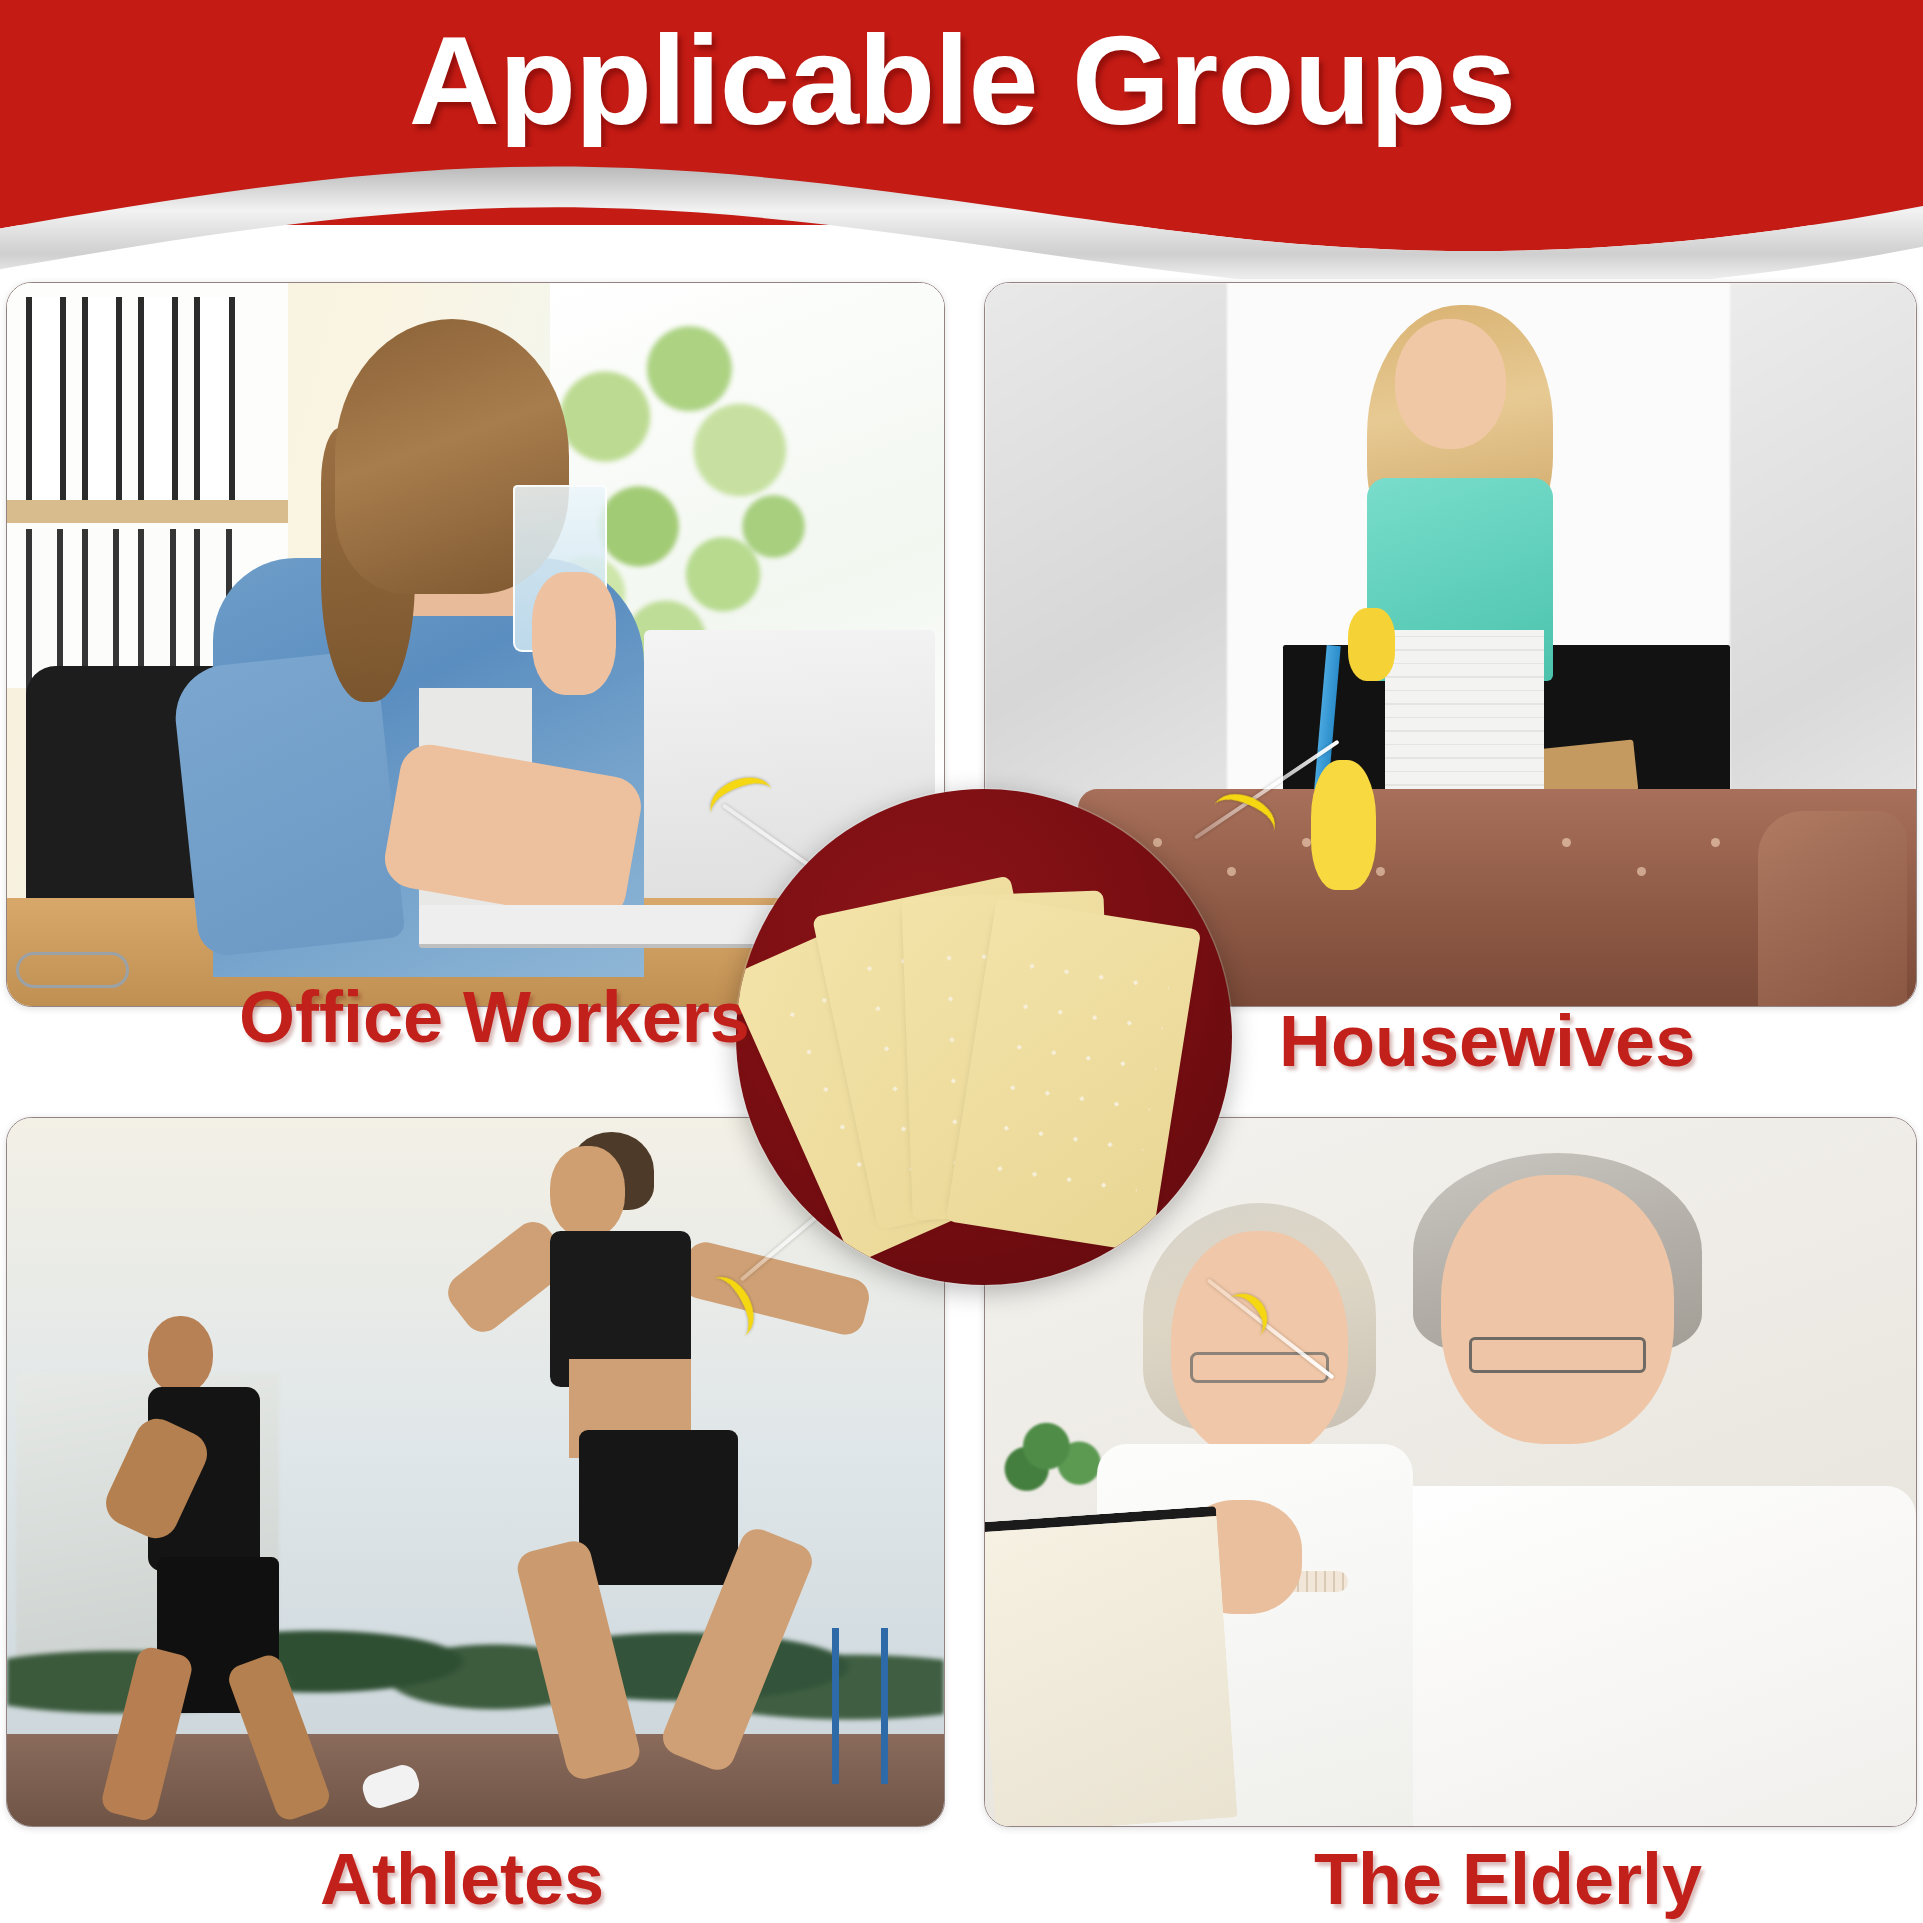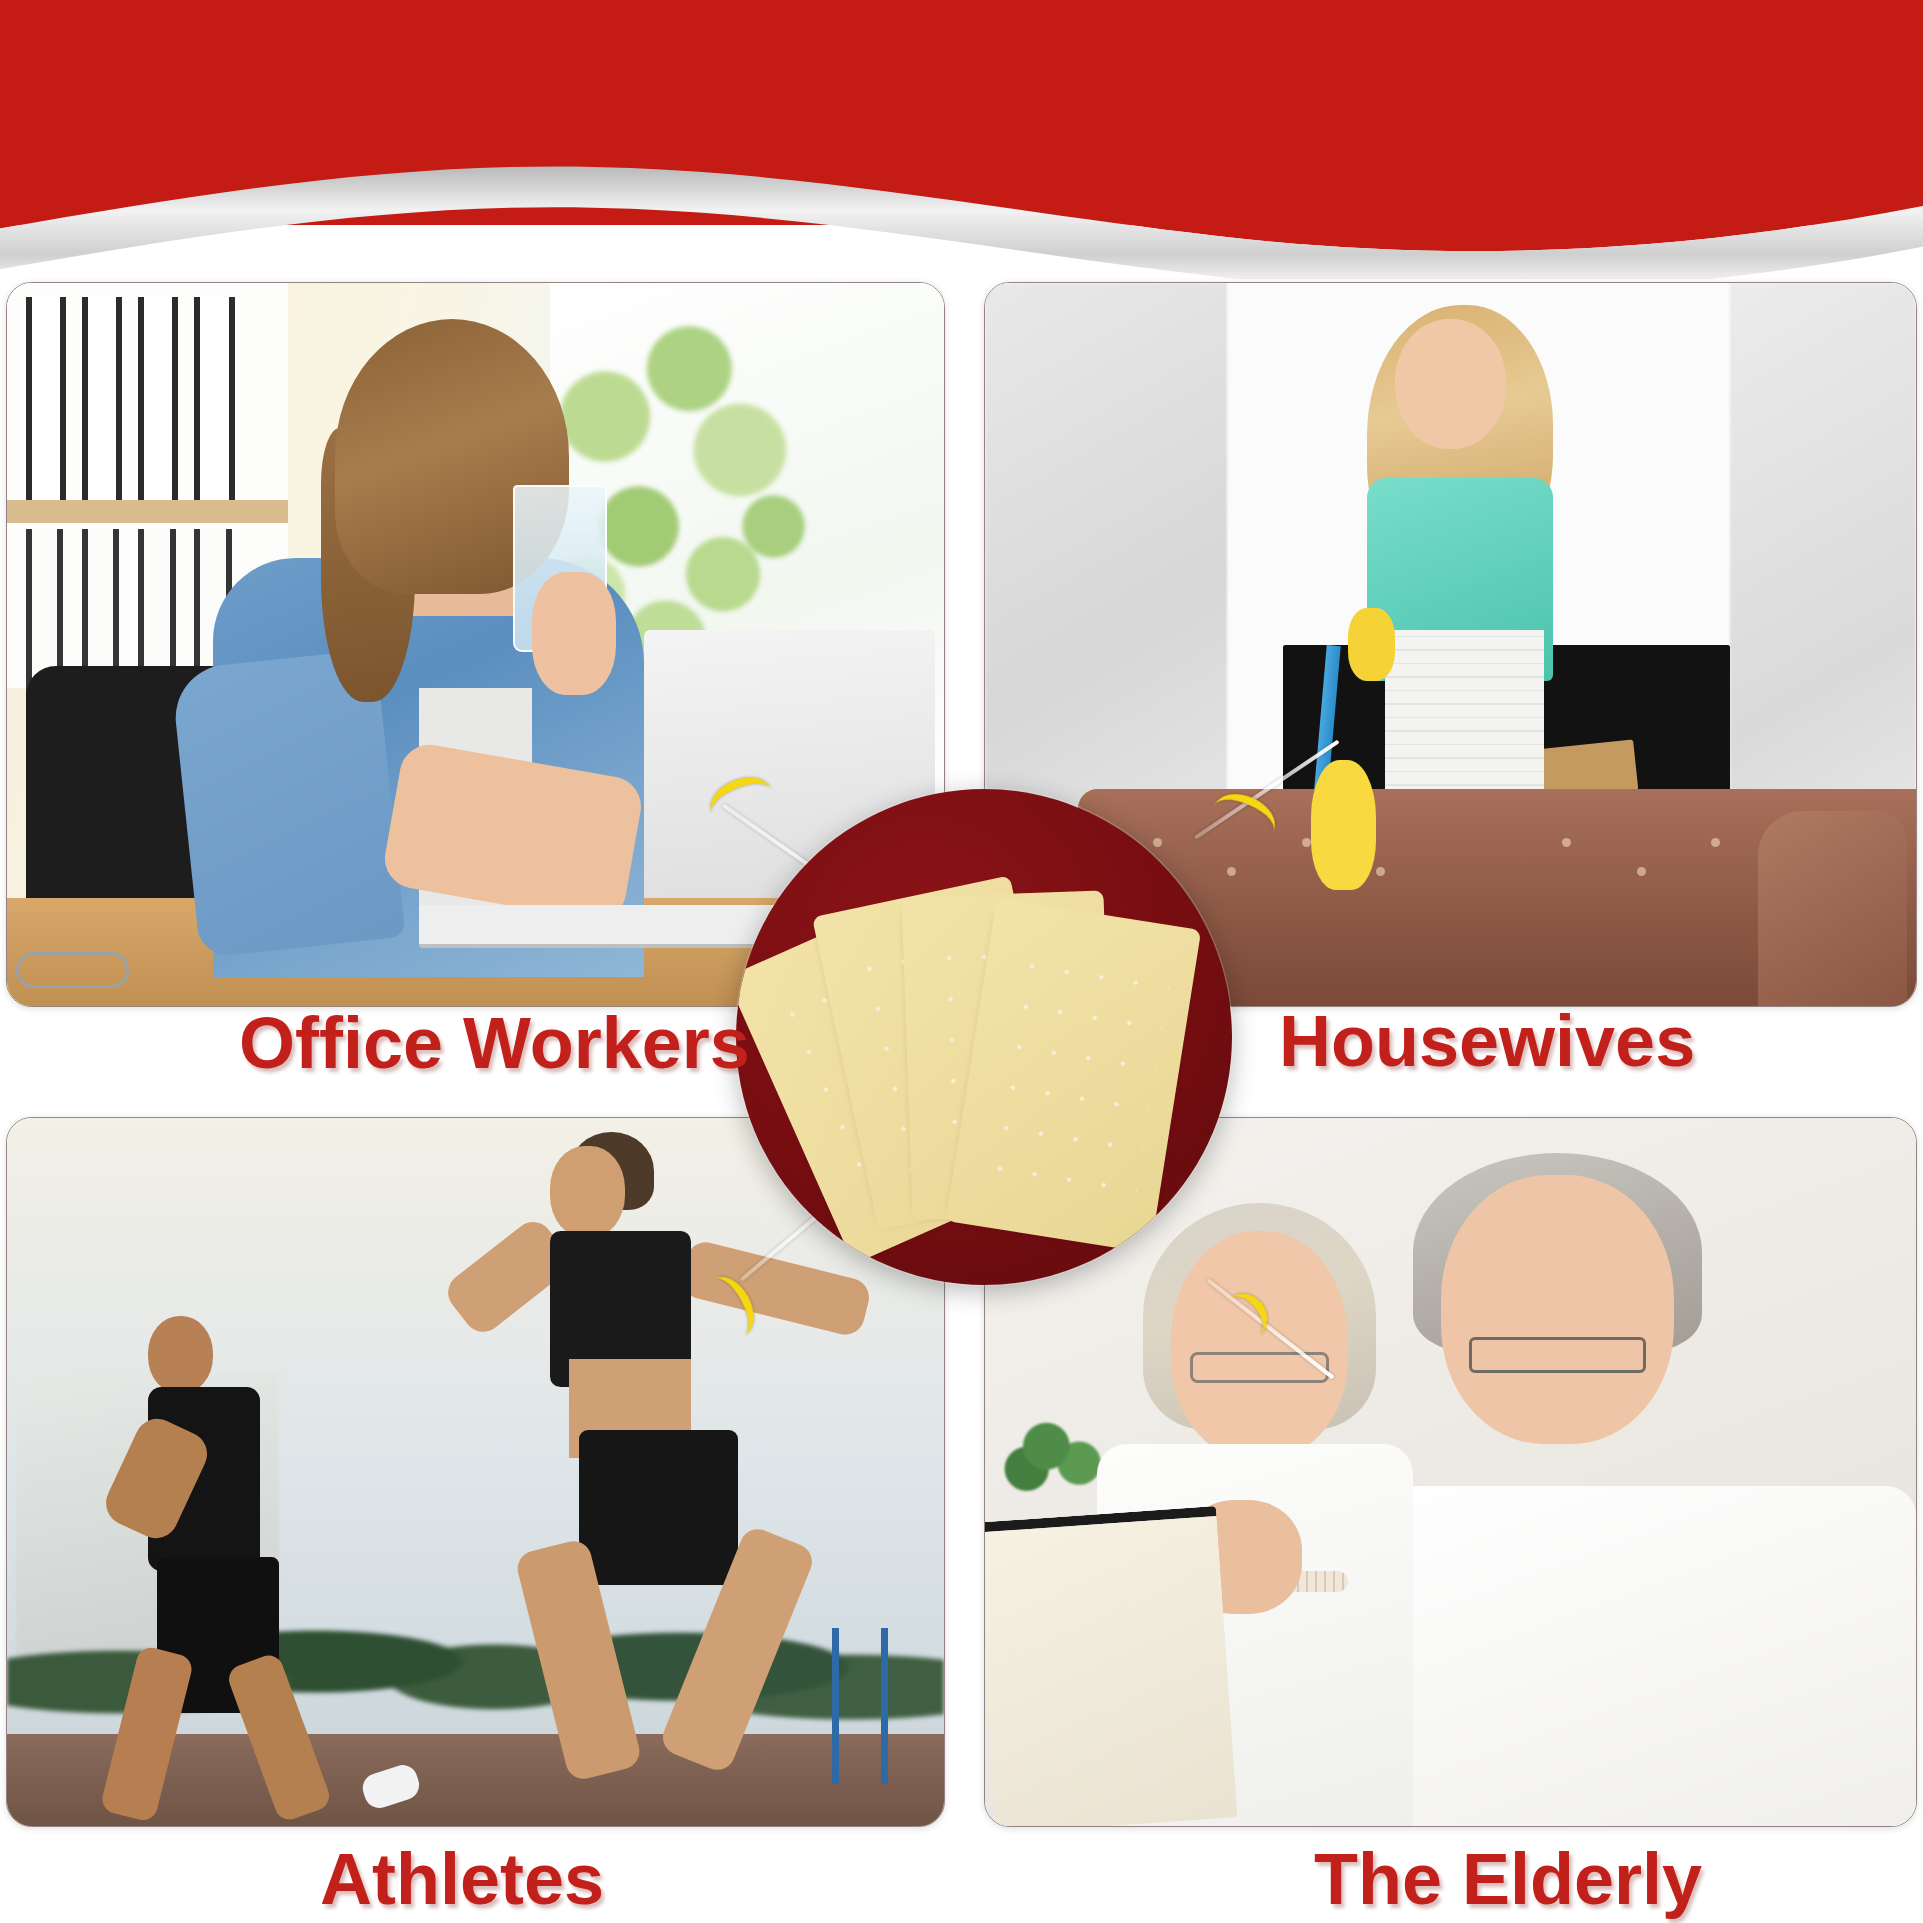--- a/index.html
+++ b/index.html
@@ -231,29 +231,30 @@
   
   .caption {
     position:absolute;
     font-size:72px;
     font-weight:bold;
     color:#C2201A;
     text-shadow:3px 3.8px 3.8px rgba(120,20,15,.28);
     white-space:nowrap;
     line-height:1;
   }
-  #cap-office  { left:239px;  top:1007px; }
+  #cap-office  { left:239px;  top:981px; }
   #cap-house   { left:1279px; top:1005px; }
   #cap-athlete { left:320px;  top:1843px; }
   #cap-elderly { left:1314px; top:1843px; }
 </style>
 </head>
 <body>
 
 <div id="header-banner">
+  <div id="banner-title">Applicable Groups</div>
   <svg id="header-wave" viewBox="0 0 2560 175" preserveAspectRatio="none">
     <defs>
       <linearGradient id="silverGrad" x1="0" y1="0" x2="0" y2="1">
         <stop offset="0%" stop-color="#b9b9b9"></stop>
         <stop offset="35%" stop-color="#f2f2f2"></stop>
         <stop offset="70%" stop-color="#cfcfcf"></stop>
         <stop offset="100%" stop-color="#ffffff"></stop>
       </linearGradient>
     </defs>
     <path d="M0,0 L2560,0 L2560,78 C2200,148 1900,150 1620,118 C1340,86 1120,40 840,28 C560,16 300,56 0,108 Z" fill="#C41B14"></path>

